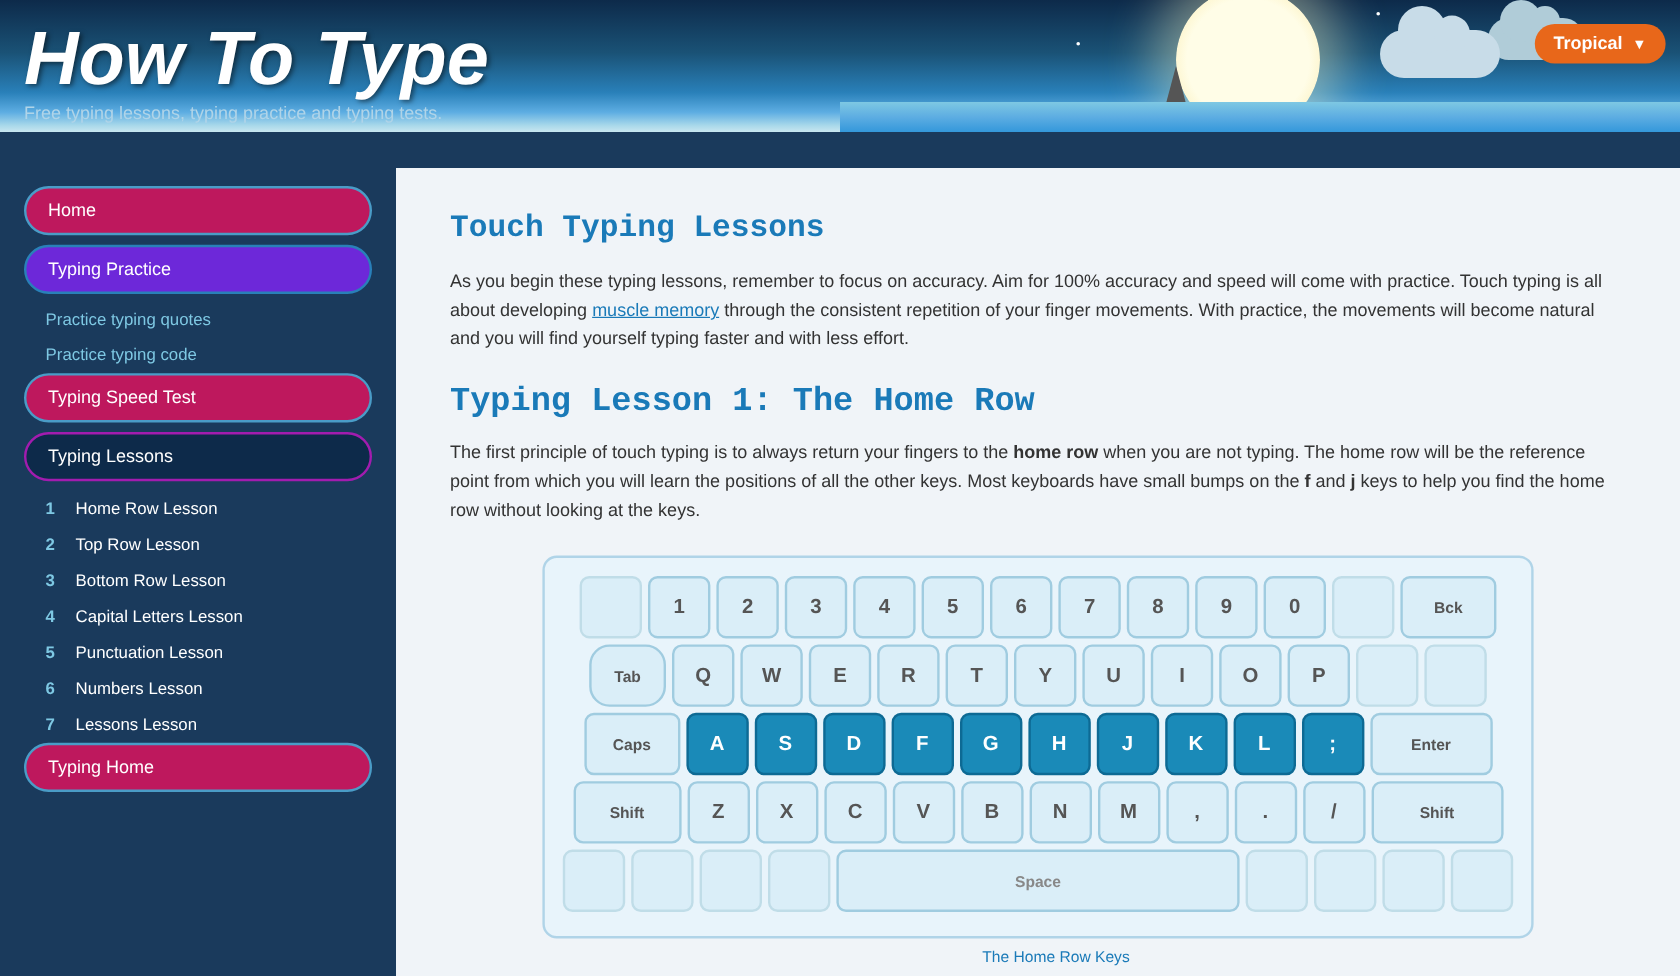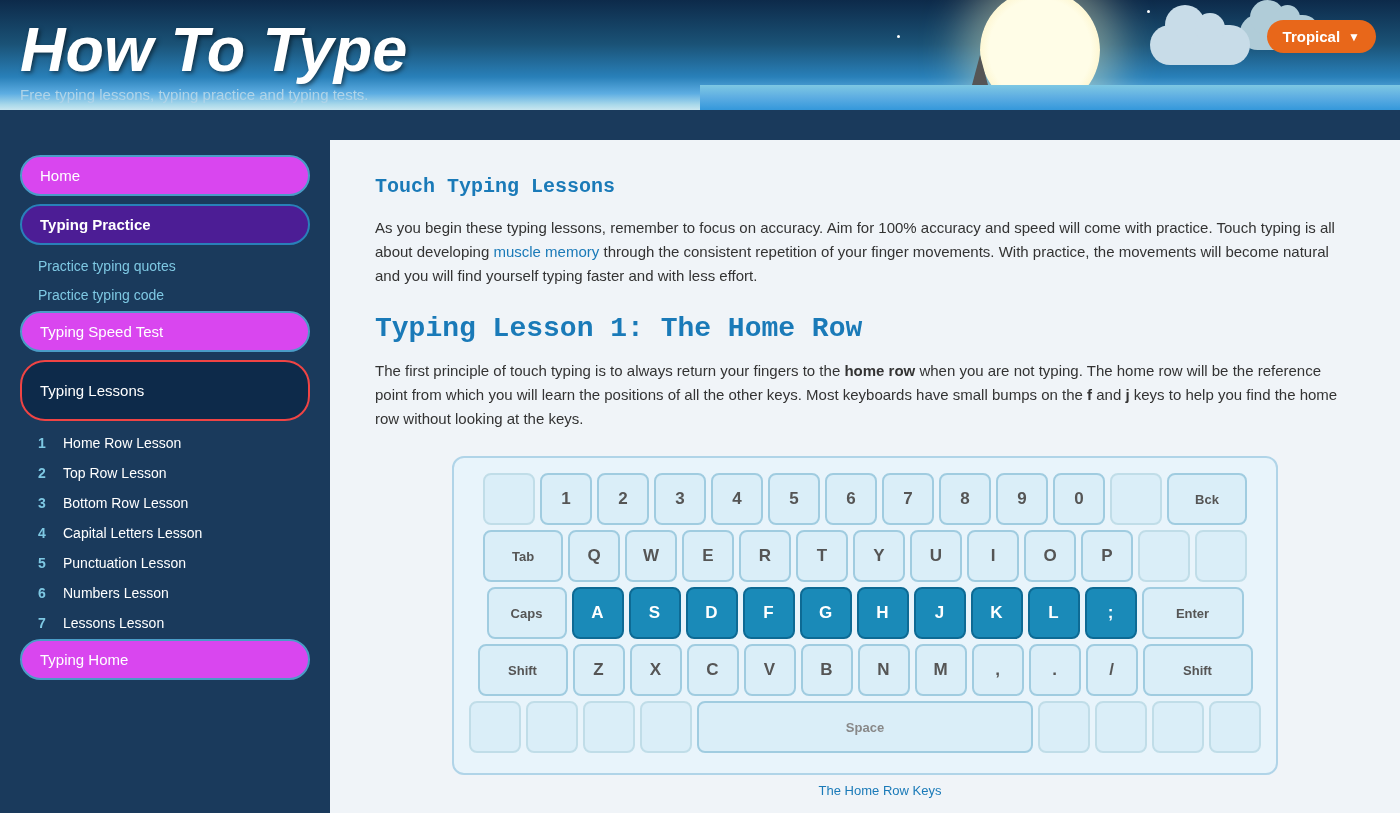--- a/index.html
+++ b/index.html
@@ -54,21 +54,21 @@
     .waves {
       position: absolute;
       bottom: 0; left: 0; right: 0;
       height: 25px;
       background: linear-gradient(180deg, #7ec8e3 0%, #5dade2 50%, #3498db 100%);
     }
 
     
     .theme-dropdown {
       position: absolute;
-      top: 20px; right: 24px;
+      top: 20px; right: 12px;
       background: #e8671a;
       color: white;
       border: none;
       border-radius: 20px;
       padding: 8px 16px;
       font-size: 15px;
       font-weight: bold;
       cursor: pointer;
       display: flex;
       align-items: center;
@@ -94,54 +94,53 @@
     .sidebar {
       width: 330px;
       min-width: 330px;
       background: #1a3a5c;
       padding: 15px 20px;
       flex-shrink: 0;
     }
     .nav-btn {
       display: block;
       width: 100%;
-      background: #d946ef;
+      background: #be185d;
       border: 2px solid #4a9cc7;
       border-radius: 25px;
       color: white;
       font-size: 15px;
       padding: 10px 18px;
       margin-bottom: 8px;
       text-align: left;
       cursor: pointer;
       text-decoration: none;
     }
     .nav-btn.active {
       border-color: #2980b9;
-      background: #4c1d95;
-      font-weight: bold;
+      background: #6d28d9;
     }
     .nav-sub-item {
       display: block;
       color: #7ec8e3;
       font-size: 14px;
       padding: 5px 18px;
       margin-bottom: 3px;
       cursor: pointer;
       text-decoration: none;
     }
     .nav-section-header {
       display: block;
       width: 100%;
       background: #0d2a4a;
-      border: 2px solid #ef4444;
+      border: 2px solid #a21caf;
       border-radius: 25px;
       color: white;
       font-size: 15px;
-      padding: 20px 18px;
+      padding: 10px 18px;
       margin-bottom: 8px;
       text-align: left;
       cursor: pointer;
     }
     .nav-lesson-item {
       display: flex;
       align-items: center;
       color: white;
       font-size: 14px;
       padding: 6px 18px;
@@ -158,34 +157,35 @@
     
     .content {
       flex: 1;
       background: #f0f4f8;
       margin: 0;
       padding: 35px 45px;
       overflow-y: auto;
     }
 
     .page-title {
-      font-size: 20px;
+      font-size: 26px;
       font-weight: bold;
       color: #1a7ab8;
       font-family: 'Courier New', monospace;
       margin-bottom: 18px;
     }
     .intro-text {
       font-size: 15px;
       color: #333;
       line-height: 1.6;
       margin-bottom: 25px;
     }
     .muscle-memory-link {
       color: #1a7ab8;
+      text-decoration: underline;
       cursor: pointer;
     }
     .section-title {
       font-size: 28px;
       font-weight: bold;
       color: #1a7ab8;
       font-family: 'Courier New', monospace;
       margin-bottom: 15px;
     }
     .section-text {
@@ -229,21 +229,21 @@
       color: #555;
       cursor: pointer;
       flex-shrink: 0;
     }
     .kb-key.highlight {
       background: #1a8ab8;
       border-color: #0d6a94;
       color: white;
     }
     .kb-key.wide-bck { width: 80px; font-size: 13px; }
-    .kb-key.wide-tab { width: 80px; font-size: 13px; }
+    .kb-key.wide-tab { width: 64px; font-size: 13px; border-radius: 17px; }
     .kb-key.wide-caps { width: 80px; font-size: 13px; }
     .kb-key.wide-enter { width: 102px; font-size: 13px; }
     .kb-key.wide-shift { width: 90px; font-size: 13px; }
     .kb-key.wide-shift2 { width: 110px; font-size: 13px; }
     .kb-key.wide-space { width: 336px; font-size: 13px; color: #888; }
     .kb-key.empty { background: #daeef8; border-color: #c0dde8; }
     .kb-caption {
       color: #1a7ab8;
       font-size: 13px;
       margin-top: 8px;

